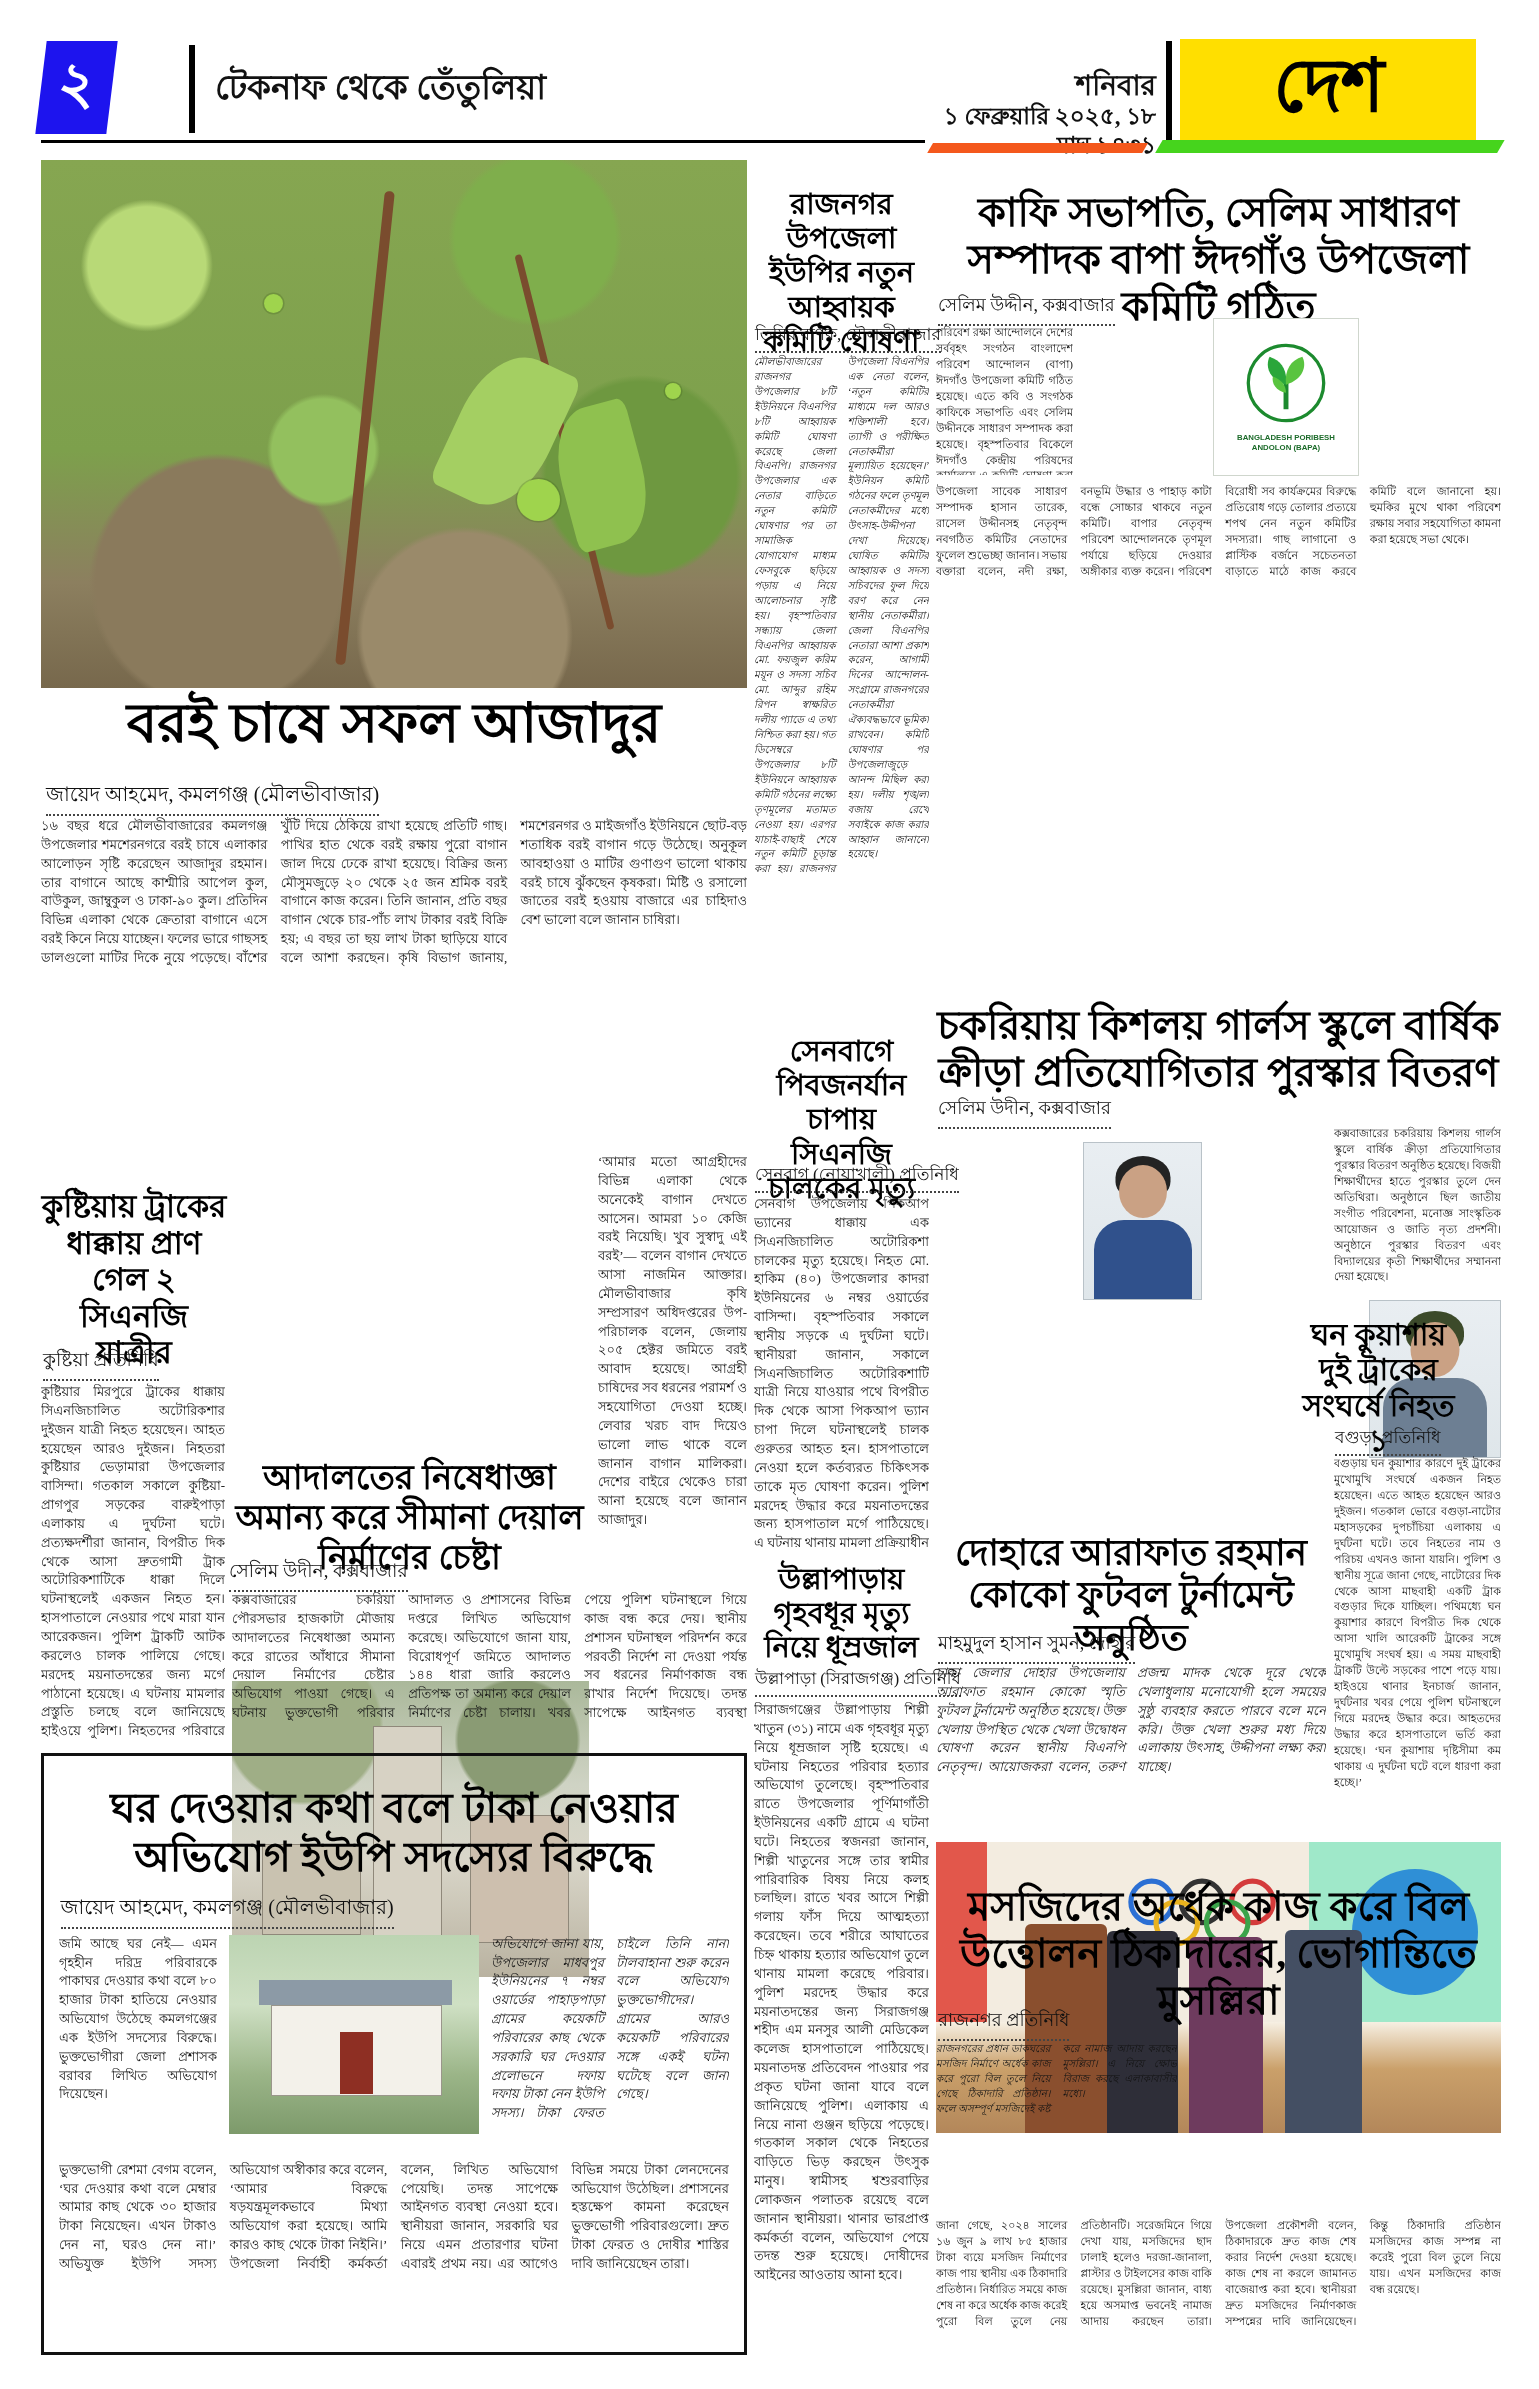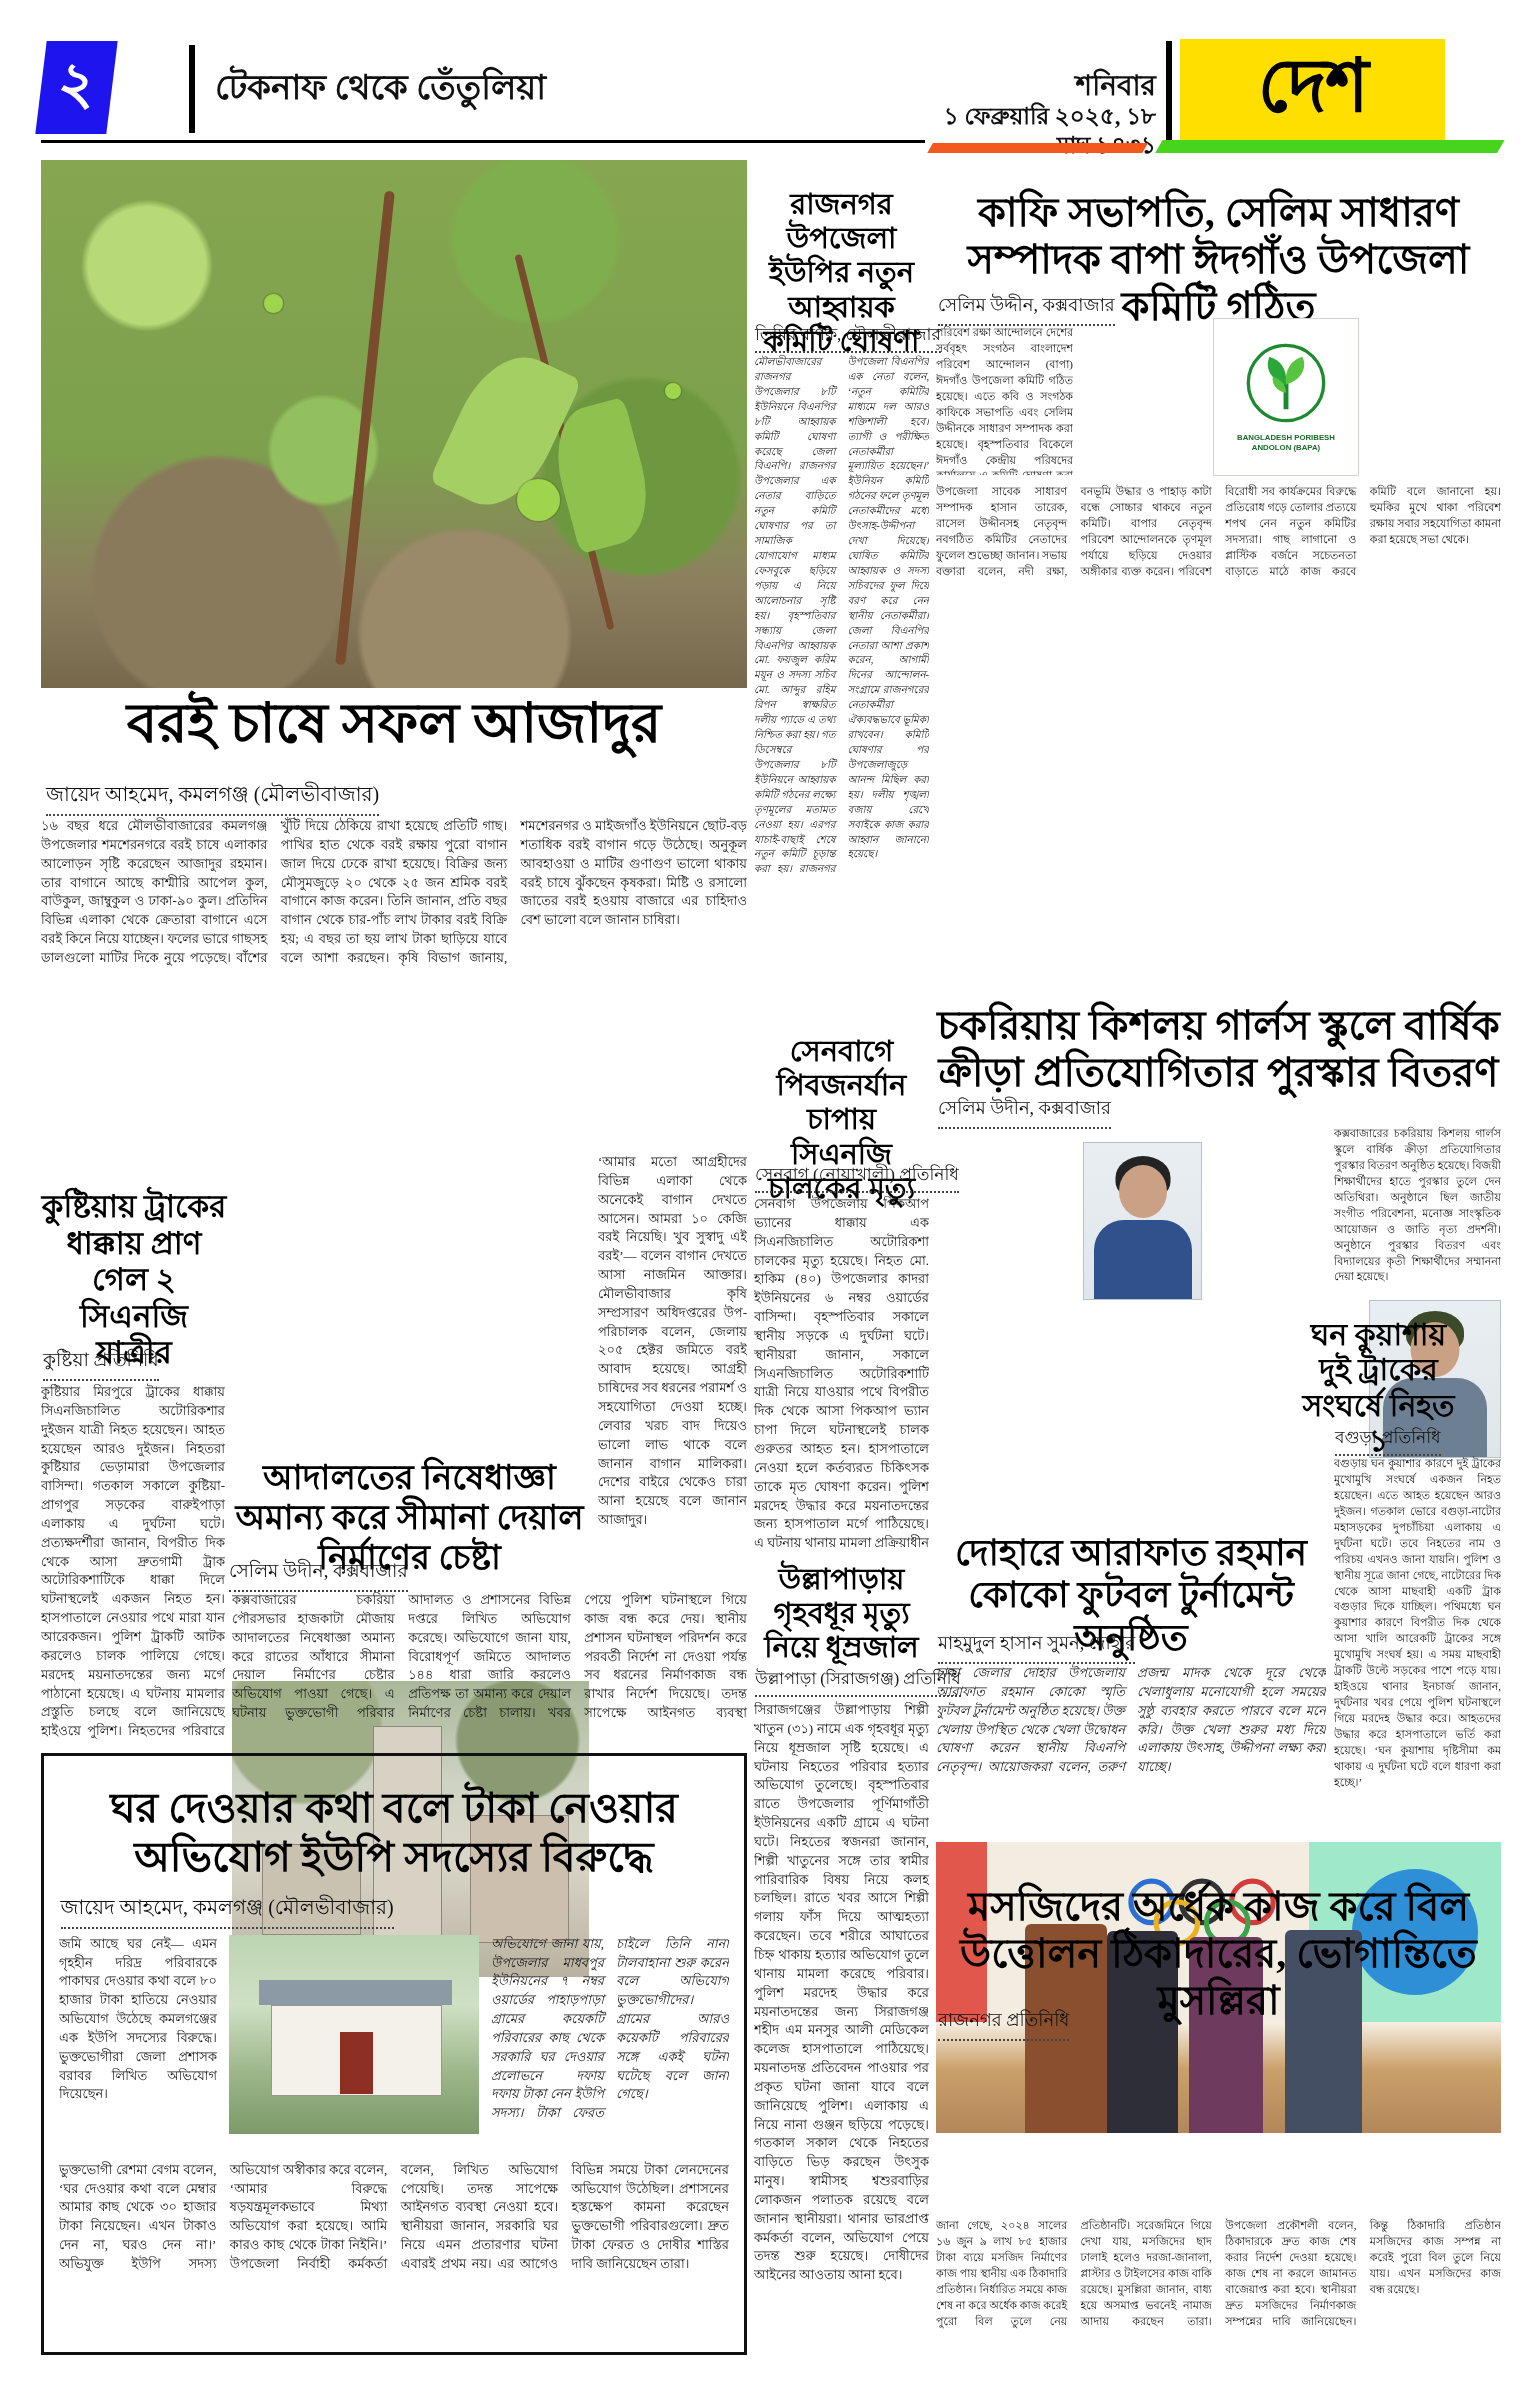--- a/index.html
+++ b/index.html
@@ -80,21 +80,21 @@
   </div>
   <div class="abs dbl-rule" style="left:189px;top:45px;height:88px;"></div>
   <div class="abs slogan" style="left:215px;top:45px;height:88px;">টেকনাফ থেকে তেঁতুলিয়া</div>
   <div class="abs rule" style="left:41px;top:140px;width:884px;height:3px;"></div>
 
   <div class="abs dateblock" style="left:929px;top:68px;width:227px;">
     <div class="weekday">শনিবার</div>
     <div class="dateline">১ ফেব্রুয়ারি ২০২৫, ১৮ মাঘ ১৪৩১</div>
   </div>
   <div class="abs dbl-rule" style="left:1166px;top:41px;height:100px;"></div>
-  <div class="abs mastyellow" style="left:1180px;top:39px;width:265px;height:103px;">
+  <div class="abs mastyellow" style="left:1180px;top:39px;width:296px;height:103px;">
     <span class="mast-black">দেশ</span>
   </div>
   <div class="abs stripe-orange" style="left:930px;top:143px;width:215px;height:10.4px;"></div>
   <div class="abs stripe-green" style="left:1159px;top:140px;width:342px;height:12.6px;"></div>
 
   <div class="abs photo ph-borui" style="left:41px;top:160px;width:706px;height:528px;">
     <div class="branch" style="left:319px;top:30px;width:10.4px;height:476px;transform:rotate(6deg);"></div>
     <div class="branch" style="left:520px;top:89px;width:7.4px;height:386px;transform:rotate(-14deg);"></div>
     <div class="leafblob" style="left:416px;top:193px;width:97px;height:156px;transform:rotate(25deg);"></div>
     <div class="leafblob" style="left:520px;top:245px;width:82px;height:141px;transform:rotate(-15deg);background:#8fc14f;"></div>
@@ -224,16 +224,17 @@
   <div class="abs" style="left:938px;top:1629px;">
     <span class="byline" style="font-size:18px;">মাহমুদুল হাসান সুমন, দোহার</span>
   </div>
   <div class="abs body fs17 cols2" style="left:936px;top:1664px;width:390px;height:202px;">ঢাকা জেলার দোহার উপজেলায় আরাফাত রহমান কোকো স্মৃতি ফুটবল টুর্নামেন্ট অনুষ্ঠিত হয়েছে। উক্ত খেলায় উপস্থিত থেকে খেলা উদ্বোধন ঘোষণা করেন স্থানীয় বিএনপি নেতৃবৃন্দ। আয়োজকরা বলেন, তরুণ প্রজন্ম মাদক থেকে দূরে থেকে খেলাধুলায় মনোযোগী হলে সময়ের সুষ্ঠু ব্যবহার করতে পারবে বলে মনে করি। উক্ত খেলা শুরুর মধ্য দিয়ে এলাকায় উৎসাহ, উদ্দীপনা লক্ষ্য করা যাচ্ছে।</div>
 
   <div class="abs headline" style="left:936px;top:1883px;width:565px;font-size:40px;">মসজিদের অর্ধেক কাজ করে বিল উত্তোলন ঠিকাদারের, ভোগান্তিতে মুসল্লিরা</div>
   <div class="abs" style="left:938px;top:2006px;">
     <span class="byline" style="font-size:18px;">রাজনগর প্রতিনিধি</span>
   </div>
 
+  <div class="abs body fs14 cols2" style="left:936px;top:2042px;width:241px;height:165px;">রাজনগরের প্রধান ডাকঘরের মসজিদ নির্মাণে অর্ধেক কাজ করে পুরো বিল তুলে নিয়ে গেছে ঠিকাদারি প্রতিষ্ঠান। ফলে অসম্পূর্ণ মসজিদেই কষ্ট করে নামাজ আদায় করছেন মুসল্লিরা। এ নিয়ে ক্ষোভ বিরাজ করছে এলাকাবাসীর মধ্যে।</div>
   <div class="abs body fs15 cols4" style="left:936px;top:2218px;width:565px;height:137px;">জানা গেছে, ২০২৪ সালের ১৬ জুন ৯ লাখ ৮৫ হাজার টাকা ব্যয়ে মসজিদ নির্মাণের কাজ পায় স্থানীয় এক ঠিকাদারি প্রতিষ্ঠান। নির্ধারিত সময়ে কাজ শেষ না করে অর্ধেক কাজ করেই পুরো বিল তুলে নেয় প্রতিষ্ঠানটি। সরেজমিনে গিয়ে দেখা যায়, মসজিদের ছাদ ঢালাই হলেও দরজা-জানালা, প্লাস্টার ও টাইলসের কাজ বাকি রয়েছে। মুসল্লিরা জানান, বাধ্য হয়ে অসমাপ্ত ভবনেই নামাজ আদায় করছেন তারা। উপজেলা প্রকৌশলী বলেন, ঠিকাদারকে দ্রুত কাজ শেষ করার নির্দেশ দেওয়া হয়েছে। কাজ শেষ না করলে জামানত বাজেয়াপ্ত করা হবে। স্থানীয়রা দ্রুত মসজিদের নির্মাণকাজ সম্পন্নের দাবি জানিয়েছেন। কিন্তু ঠিকাদারি প্রতিষ্ঠান মসজিদের কাজ সম্পন্ন না করেই পুরো বিল তুলে নিয়ে যায়। এখন মসজিদের কাজ বন্ধ রয়েছে।</div>
 
 </div>
 
 
 </body></html>

